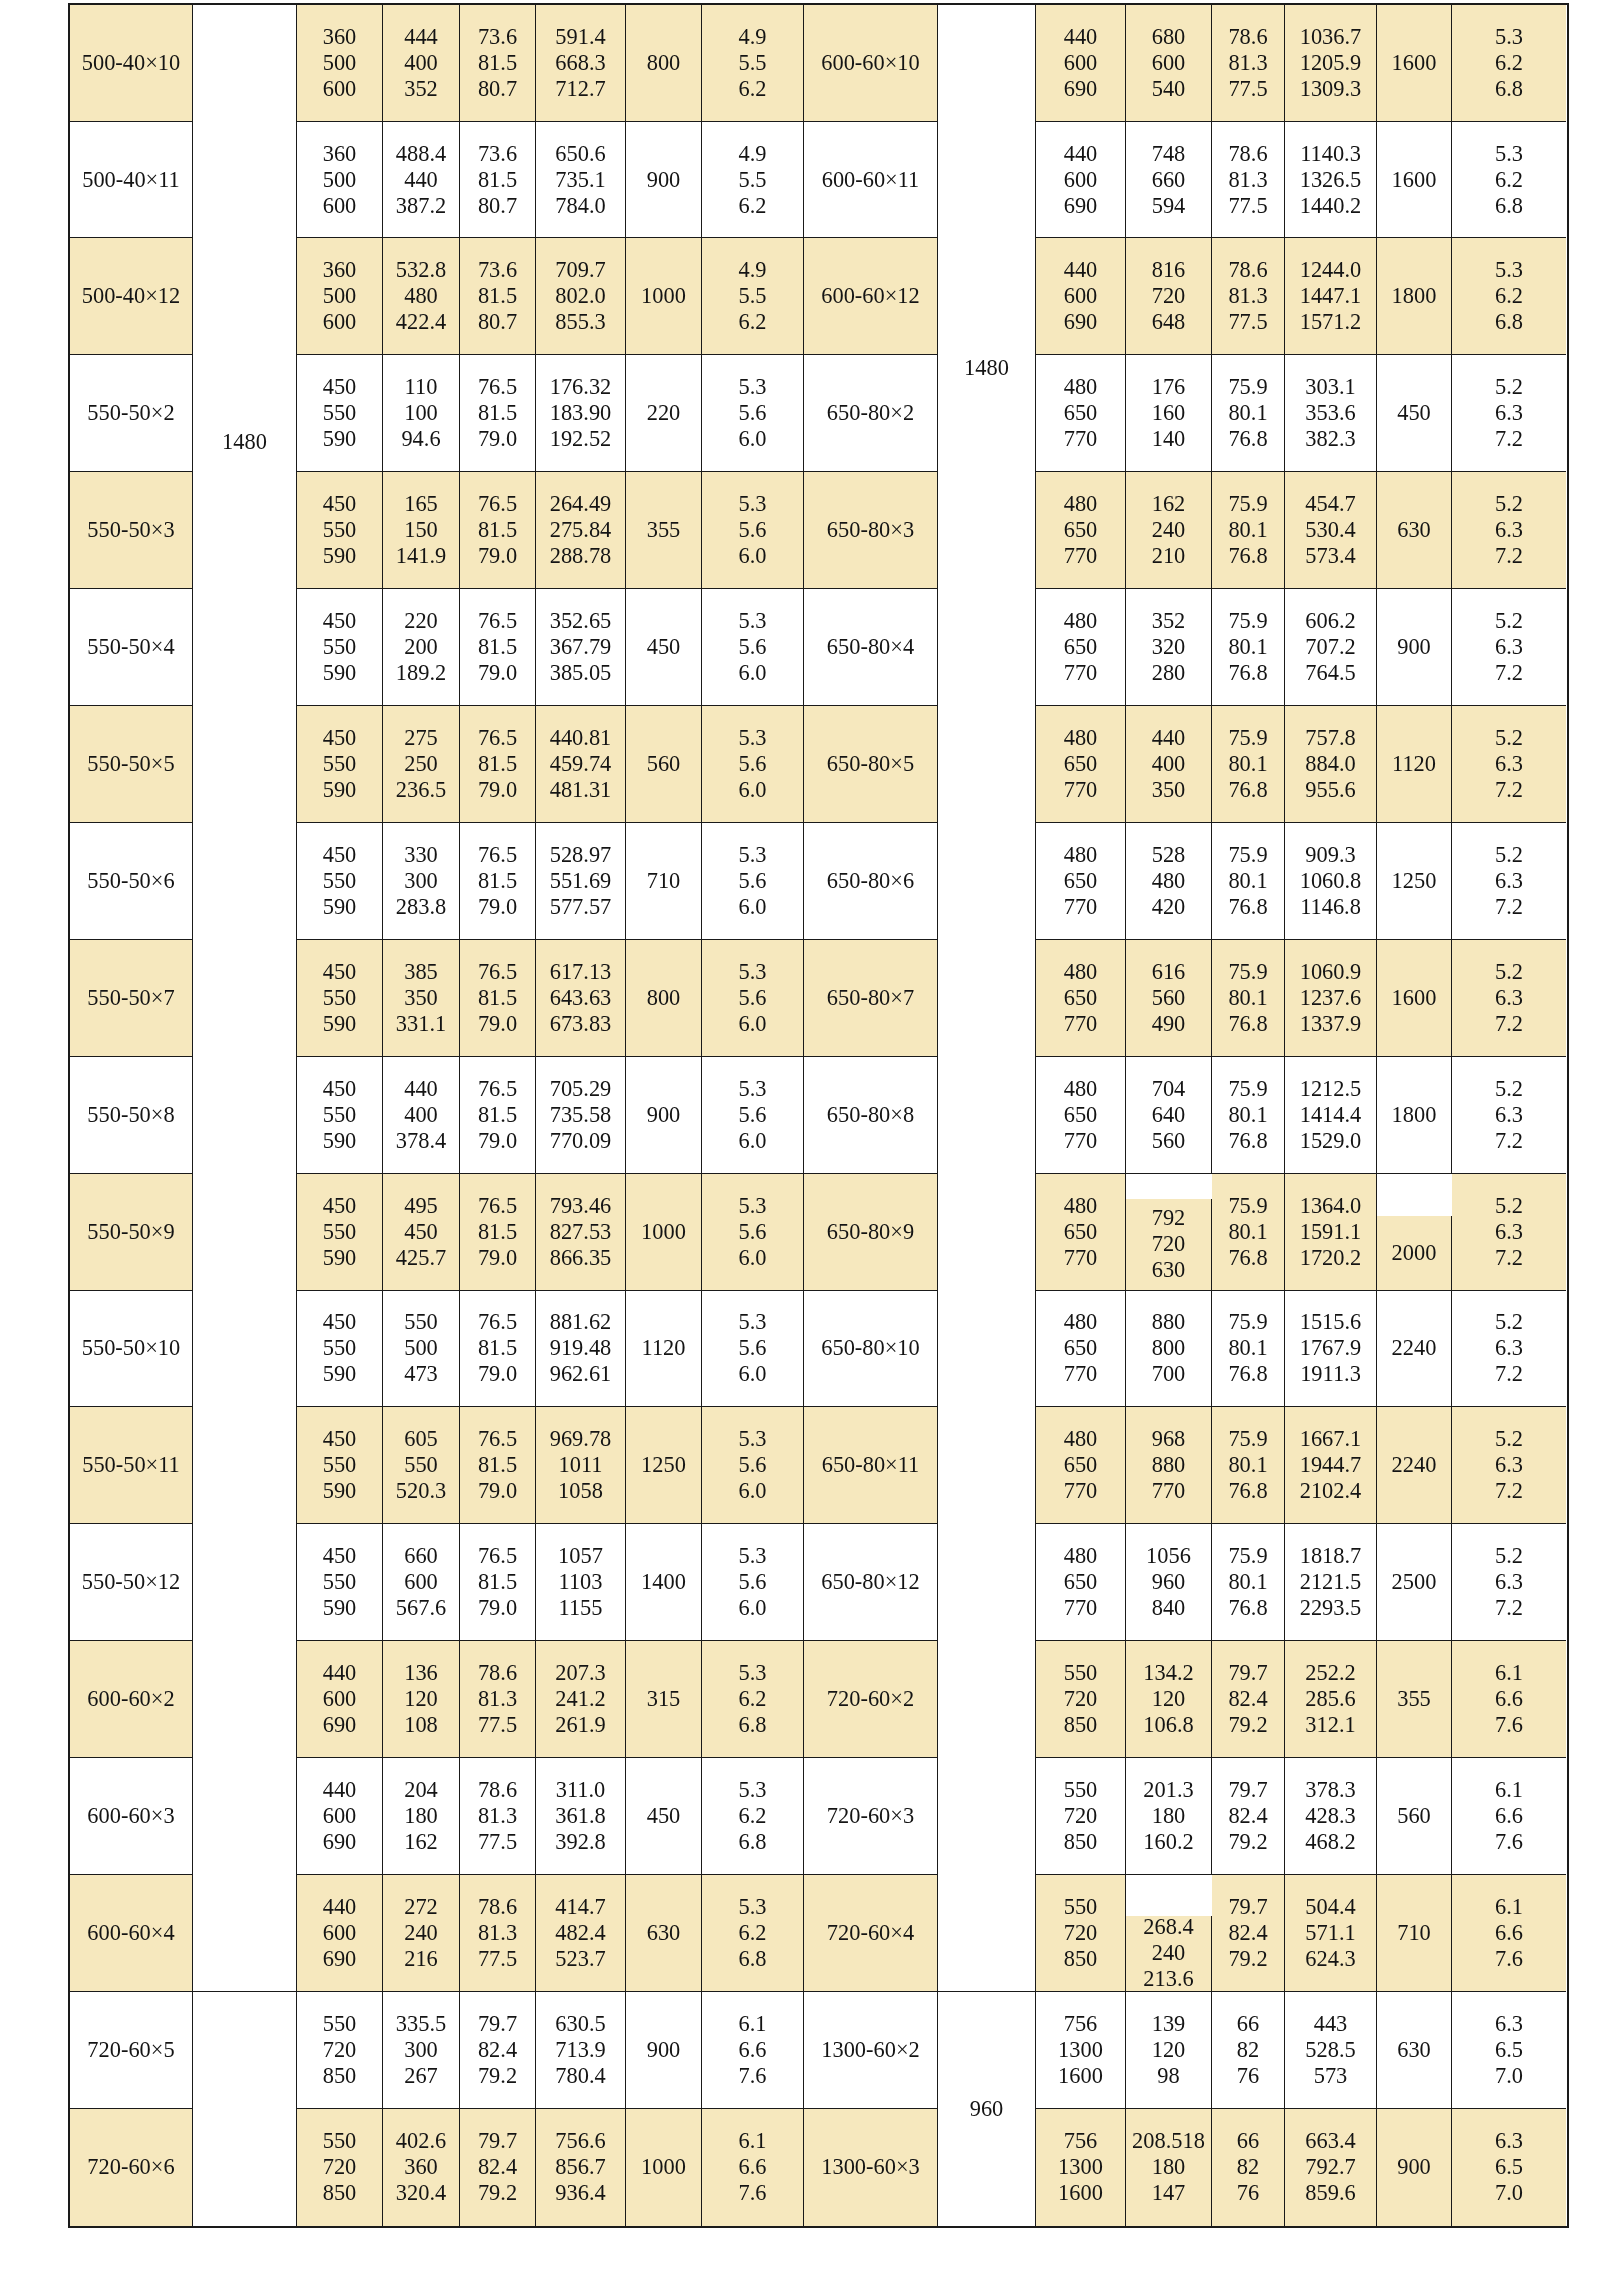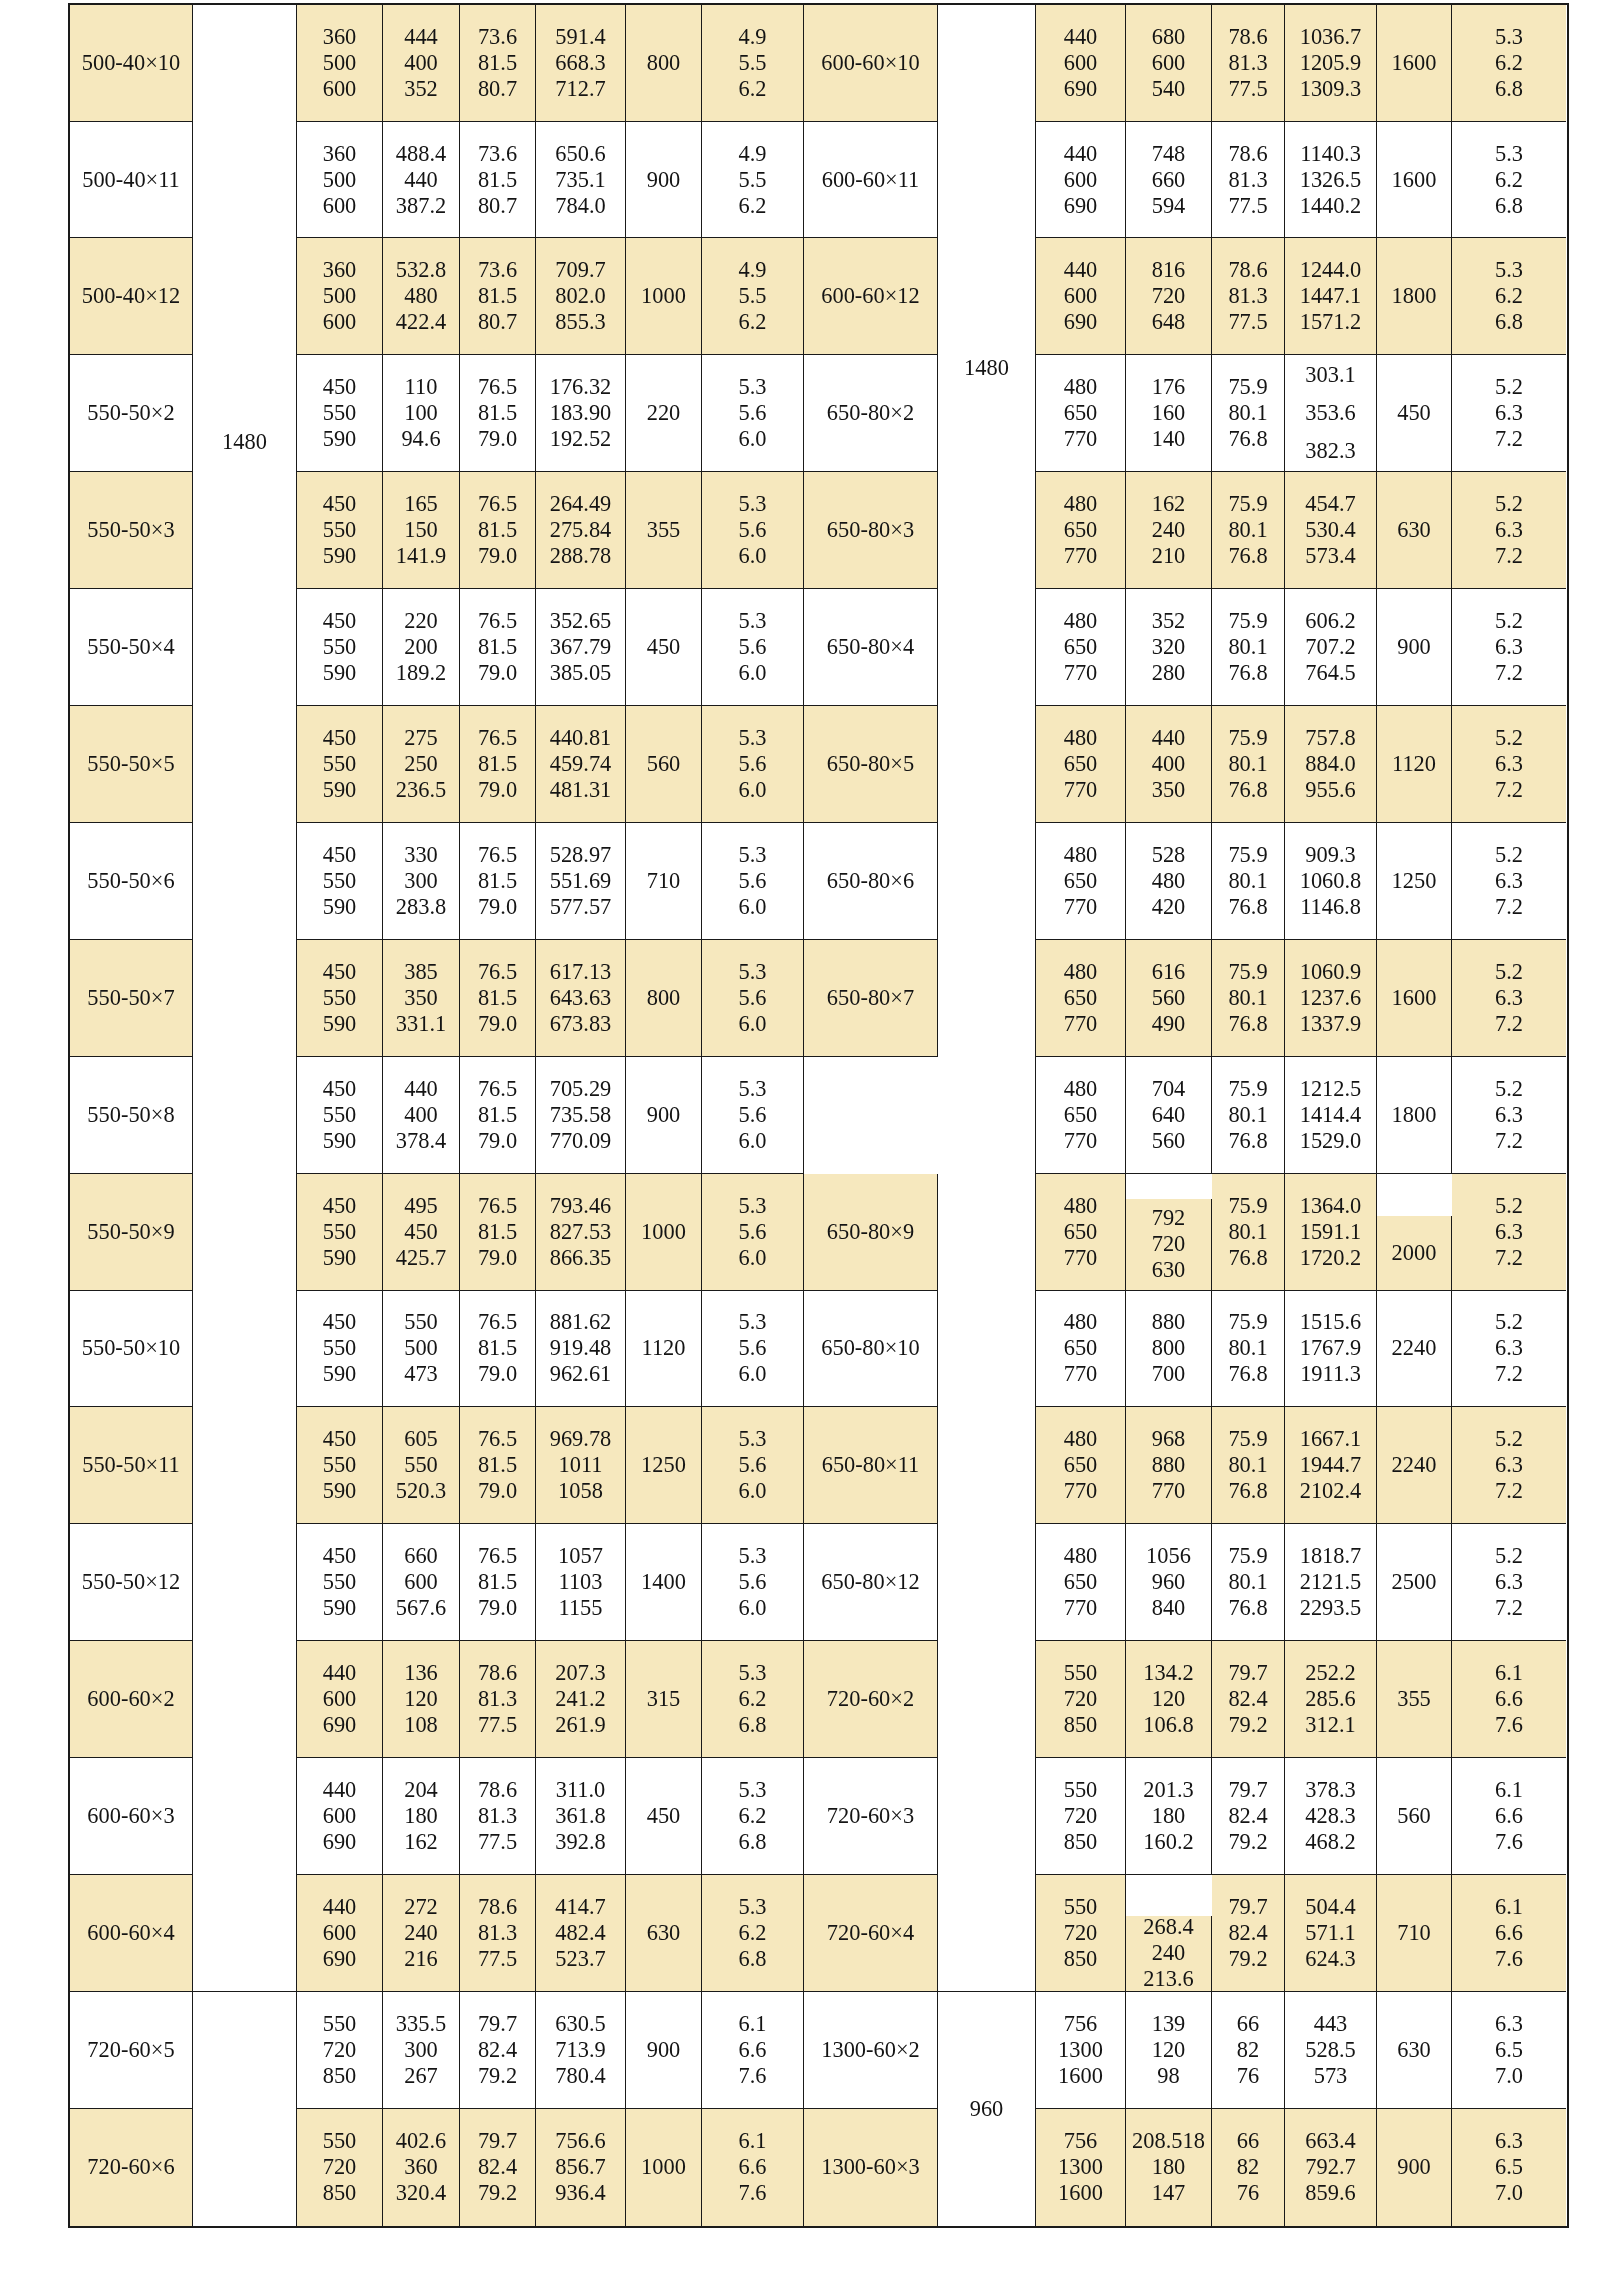--- a/index.html
+++ b/index.html
@@ -250,21 +250,21 @@
   <div class="cell c12" style="grid-row: 4;">
     <div>176</div>
         <div>160</div>
         <div>140</div>
   </div>
   <div class="cell c13" style="grid-row: 4;">
     <div>75.9</div>
         <div>80.1</div>
         <div>76.8</div>
   </div>
-  <div class="cell c14" style="grid-row: 4; gap: 12px;">
+  <div class="cell c14" style="grid-row: 4;">
     <div>303.1</div>
         <div>353.6</div>
         <div>382.3</div>
   </div>
   <div class="cell c15" style="grid-row: 4;">450</div>
   <div class="cell c16" style="grid-row: 4;">
     <div>5.2</div>
         <div>6.3</div>
         <div>7.2</div>
   </div>
@@ -570,20 +570,21 @@
         <div>735.58</div>
         <div>770.09</div>
   </div>
   <div class="cell c7" style="grid-row: 10;">900</div>
   <div class="cell c8" style="grid-row: 10;">
     <div>5.3</div>
         <div>5.6</div>
         <div>6.0</div>
   </div>
 
+  <div class="cell c9" style="grid-row: 10;">650-80×8</div>
   <div class="cell c11" style="grid-row: 10;">
     <div>480</div>
         <div>650</div>
         <div>770</div>
   </div>
   <div class="cell c12" style="grid-row: 10;">
     <div>704</div>
         <div>640</div>
         <div>560</div>
   </div>

